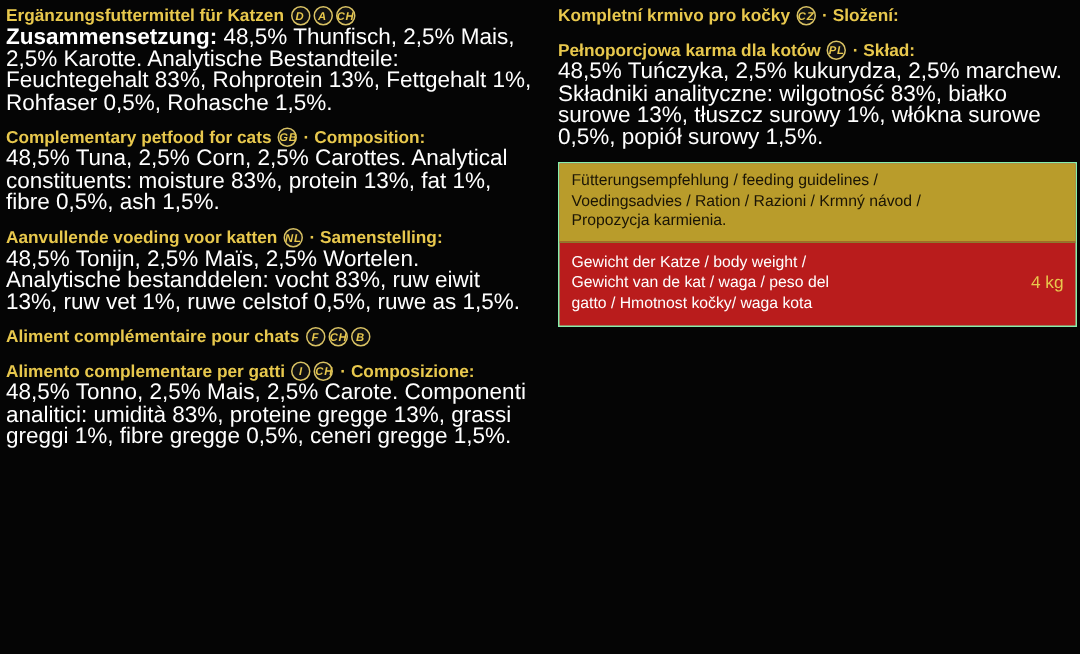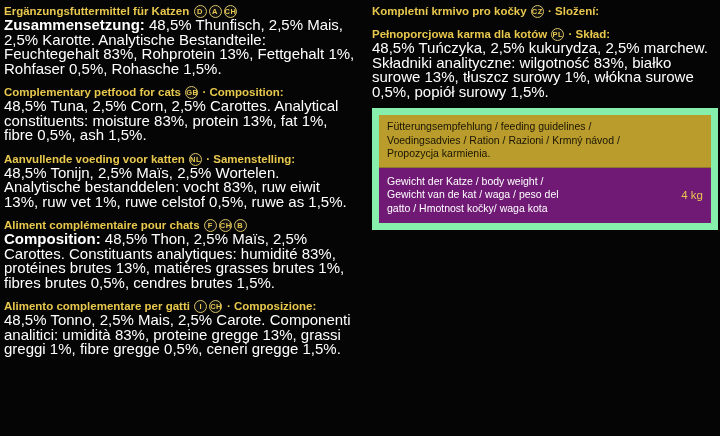--- a/index.html
+++ b/index.html
@@ -50,20 +50,21 @@
     font-size: 15px;
     line-height: 14.5px;
   }
   .body-txt b, .heading b {
     font-weight: bold;
   }
   .flagset {
     display: inline;
     white-space: nowrap;
     letter-spacing: 0.5px;
+    font-style: italic;
   }
   .flag {
     display: inline-block;
     width: 11px;
     height: 11px;
     border-radius: 50%;
     border: 1px solid #d9c264;
     color: #e8c84d;
     font-size: 7.5px;
     line-height: 11px;
@@ -74,22 +75,22 @@
     background: #111;
   }
   .bullet {
     color: #e8c84d;
     font-weight: bold;
   }
 
   
   .feed-table {
     margin-top: 6px;
-    border: 7px solid #86efac;
-    background: #701a75;
+    border: 1px solid #86efac;
+    background: #b91c1c;
   }
   .feed-head {
     background: #b99c2b;
     color: #1a1405;
     font-size: 10.5px;
     line-height: 13.5px;
     padding: 5px 8px 6px 8px;
     font-weight: normal;
   }
   .feed-row {
@@ -156,23 +157,20 @@
       <div class="body-txt">48,5% Tonijn, 2,5% Maïs, 2,5% Wortelen. Analytische bestanddelen: vocht 83%, ruw eiwit 13%, ruw vet 1%, ruwe celstof 0,5%, ruwe as 1,5%.</div>
     </div>
 
     <div class="block">
       <div class="heading">
         <span>Aliment complémentaire pour chats</span>
         <span class="flagset">
           <span class="flag">F</span><span class="flag">CH</span><span class="flag">B</span>
         </span>
       </div>
-      <div class="body-txt">
-        <b>Composition:</b><span> 48,5% Thon, 2,5% Maïs, 2,5% Carottes. Constituants analytiques: humidité 83%, protéines brutes 13%, matières grasses brutes 1%, fibres brutes 0,5%, cendres brutes 1,5%.</span>
-      </div>
     </div>
 
     <div class="block">
       <div class="heading">
         <span>Alimento complementare per gatti</span>
         <span class="flagset">
           <span class="flag">I</span><span class="flag">CH</span>
         </span>
         <span class="bullet">·</span>
         <span>Composizione:</span>

